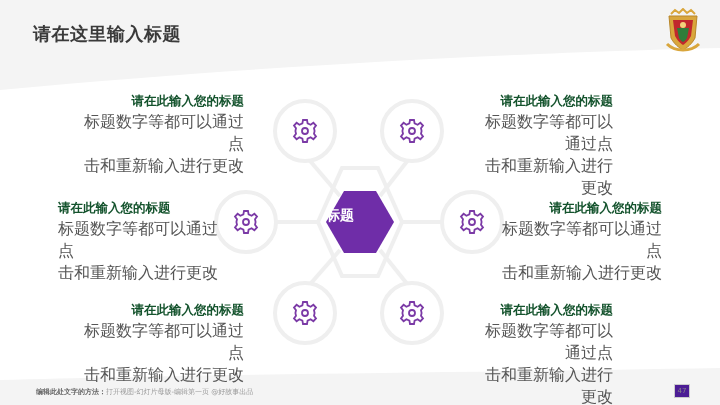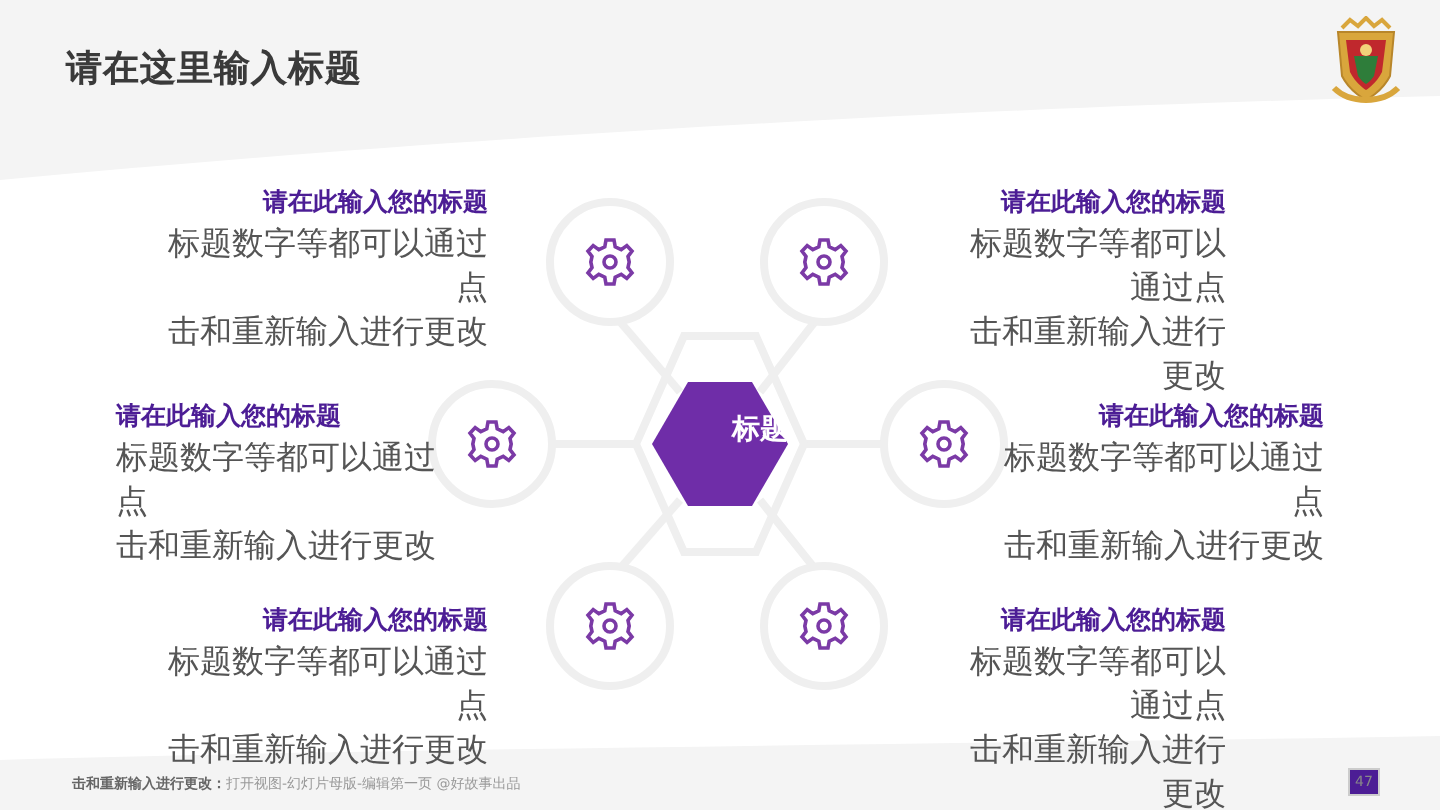--- a/index.html
+++ b/index.html
@@ -1,28 +1,28 @@
 <!DOCTYPE html>
 <html><head>
 <meta charset="utf-8">
 <style>
   html, body { margin:0; padding:0; }
   body { width:720px; height:405px; position:relative; overflow:hidden; background:#ffffff; font-family:"DejaVu Sans","Liberation Sans",sans-serif; }
   .bg-svg { position:absolute; left:0; top:0; width:720px; height:405px; }
   .title { position:absolute; left:33px; top:22px; font-size:18px; color:#3a3a3a; letter-spacing:0.5px;font-weight:bold; }
   .logo { position:absolute; left:661px; top:8px; width:44px; height:46px; }
   .block { position:absolute; width:170px; }
-  .block .h { font-size:12.5px; font-weight:bold; color:#4c1d95; line-height:20px; }
+  .block .h { font-size:12.5px; font-weight:bold; color:#14532d; line-height:20px; }
   .block .b { font-size:16px; color:#555; line-height:22px; }
   .block.right { text-align:right; }
   .block.left { text-align:left; }
   .footer { position:absolute; left:36px; top:387px; font-size:7px; color:#999; }
   .footer b { color:#666; }
   .pagenum { position:absolute; left:674px; top:384px; width:14px; height:12px; border:1px solid #ccc; font-size:7px; color:#888; text-align:center; line-height:12px; background:#4c1d95; }
-  .hex-text { position:absolute; left:326px; top:206px; width:68px; text-align:right; color:#fff; font-size:14px; font-weight:bold; line-height:19px; }
+  .hex-text { position:absolute; left:326px; top:206px; width:68px; text-align:left; color:#fff; font-size:14px; font-weight:bold; line-height:19px; }
 </style>
 </head>
 <body>
 
 <svg class="bg-svg" viewBox="0 0 720 405">
 
   <path d="M0,0 L720,0 L720,48 C560,52 300,62 0,90 Z" fill="#f4f4f4"></path>
 
   <path d="M0,380 C200,374 500,372 720,368 L720,405 L0,405 Z" fill="#f4f4f4"></path>
 
@@ -126,15 +126,15 @@
   <div class="h" style="text-align:right;">请在此输入您的标题</div>
   <div class="b" style="text-align:right;">标题数字等都可以通过点</div>
   <div class="b" style="text-align:right;">击和重新输入进行更改</div>
 </div>
 
 <div class="hex-text">
   <div>标题</div>
 </div>
 
 <div class="footer">
-  <b>击和重新输入进行更改：</b><span>打开视图-幻灯片母版-编辑第一页 @好故事出品</span>
+  <b>编辑此处文字的方法：</b><span>打开视图-幻灯片母版-编辑第一页 @好故事出品</span>
 </div>
 <div class="pagenum">47</div>
 
 </body></html>

